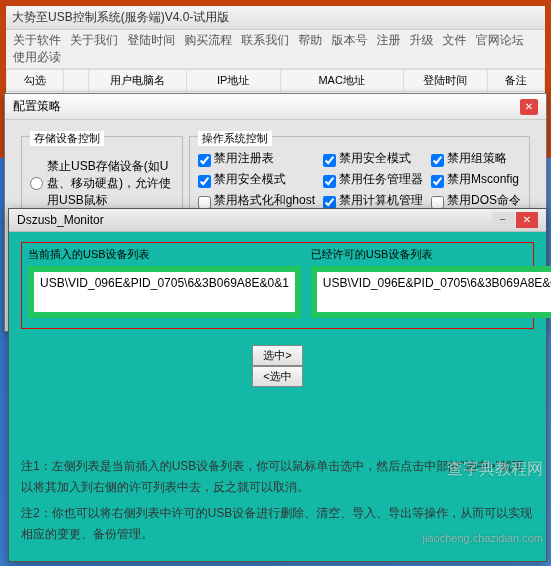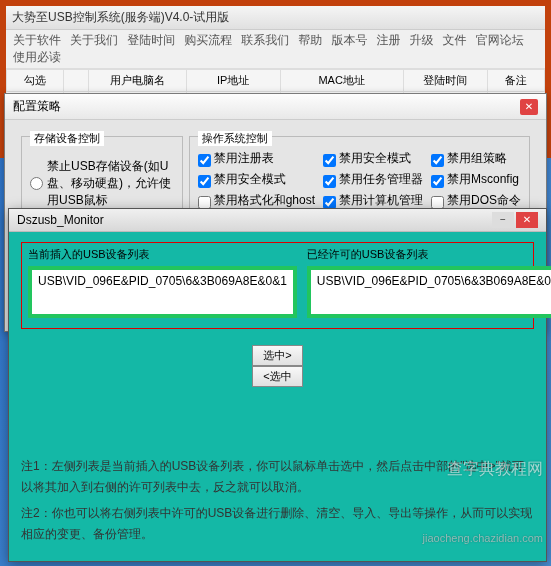--- a/index.html
+++ b/index.html
@@ -41,21 +41,21 @@
 .monitor-dialog { position: absolute; top: 208px; left: 8px; right: 4px; bottom: 4px; background: #14b8a6; border: 1px solid #555; box-shadow: 0 3px 12px rgba(0,0,0,0.4); }
 .mon-titlebar { background: linear-gradient(#f0f0f0,#d8d8d8); padding: 3px 8px; border-bottom: 1px solid #bbb; display: flex; justify-content: space-between; align-items: center; }
 .mon-close-group { display: flex; gap: 2px; }
 .mon-close-group span { width: 22px; height: 16px; background: #e04343; color: #fff; text-align: center; font-size: 10px; line-height: 16px; cursor: pointer; }
 .mon-close-group span.min { background: #ddd; color: #333; }
 
 .mon-body { padding: 10px 12px; height: calc(100% - 24px); display: flex; flex-direction: column; }
 .red-box { border: 1px solid #d00; padding: 4px 6px 10px; display: flex; gap: 10px; }
 .list-col { flex: 1; display: flex; flex-direction: column; }
 .list-title { font-size: 11px; margin-bottom: 4px; }
-.list-box { border: 4px solid #22c55e; height: 52px; padding: 4px 6px; font-size: 11px; background: #fff; overflow: hidden; }
+.list-box { border: 6px solid #22c55e; height: 52px; padding: 4px 6px; font-size: 11px; background: #fff; overflow: hidden; }
 
 .move-btns { display: flex; flex-direction: column; align-items: center; margin: 16px 0; }
 .move-btn { border: 1px solid #888; background: linear-gradient(#f8f8f8,#e0e0e0); padding: 2px 10px; font-size: 11px; cursor: pointer; }
 
 .notes { font-size: 11px; color: #333; margin-top: auto; line-height: 1.7; }
 .notes p { margin-bottom: 6px; }
 
 
 .watermark { position: absolute; right: 8px; color: rgba(255,255,255,0.6); font-size: 14px; font-family: Arial; pointer-events: none; text-shadow: 0 0 2px rgba(0,0,0,0.3); }
 .wm1 { bottom: 86px; font-size: 16px; }

